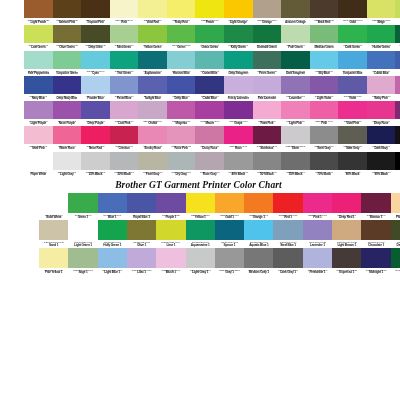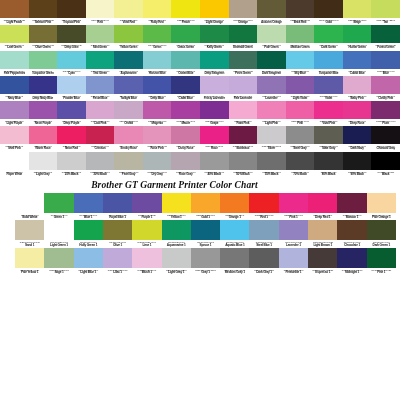--- a/index.html
+++ b/index.html
@@ -1,20 +1,20 @@
 <!DOCTYPE html>
 <html><head>
 <meta charset="utf-8">
 <style>
   html,body{margin:0;padding:0;}
   body{
     width:400px;height:400px;overflow:hidden;background:#ffffff;
     font-family:"Liberation Sans","DejaVu Sans",sans-serif;
   }
-  #sheet{position:relative;width:349px;height:400px;}
+  #sheet{position:relative;width:349px;height:400px;margin-left:24px;}
 
   .grid{display:grid;width:400px;}
   .grid.main{grid-template-columns:repeat(14,1fr);}
   .grid.bottom{grid-template-columns:repeat(13,1fr);}
 
   .cell{display:flex;flex-direction:column;align-items:stretch;}
   .chip{width:100%;}
   .main .chip{height:18px;}
   .bottom .chip{height:20px;}
 

